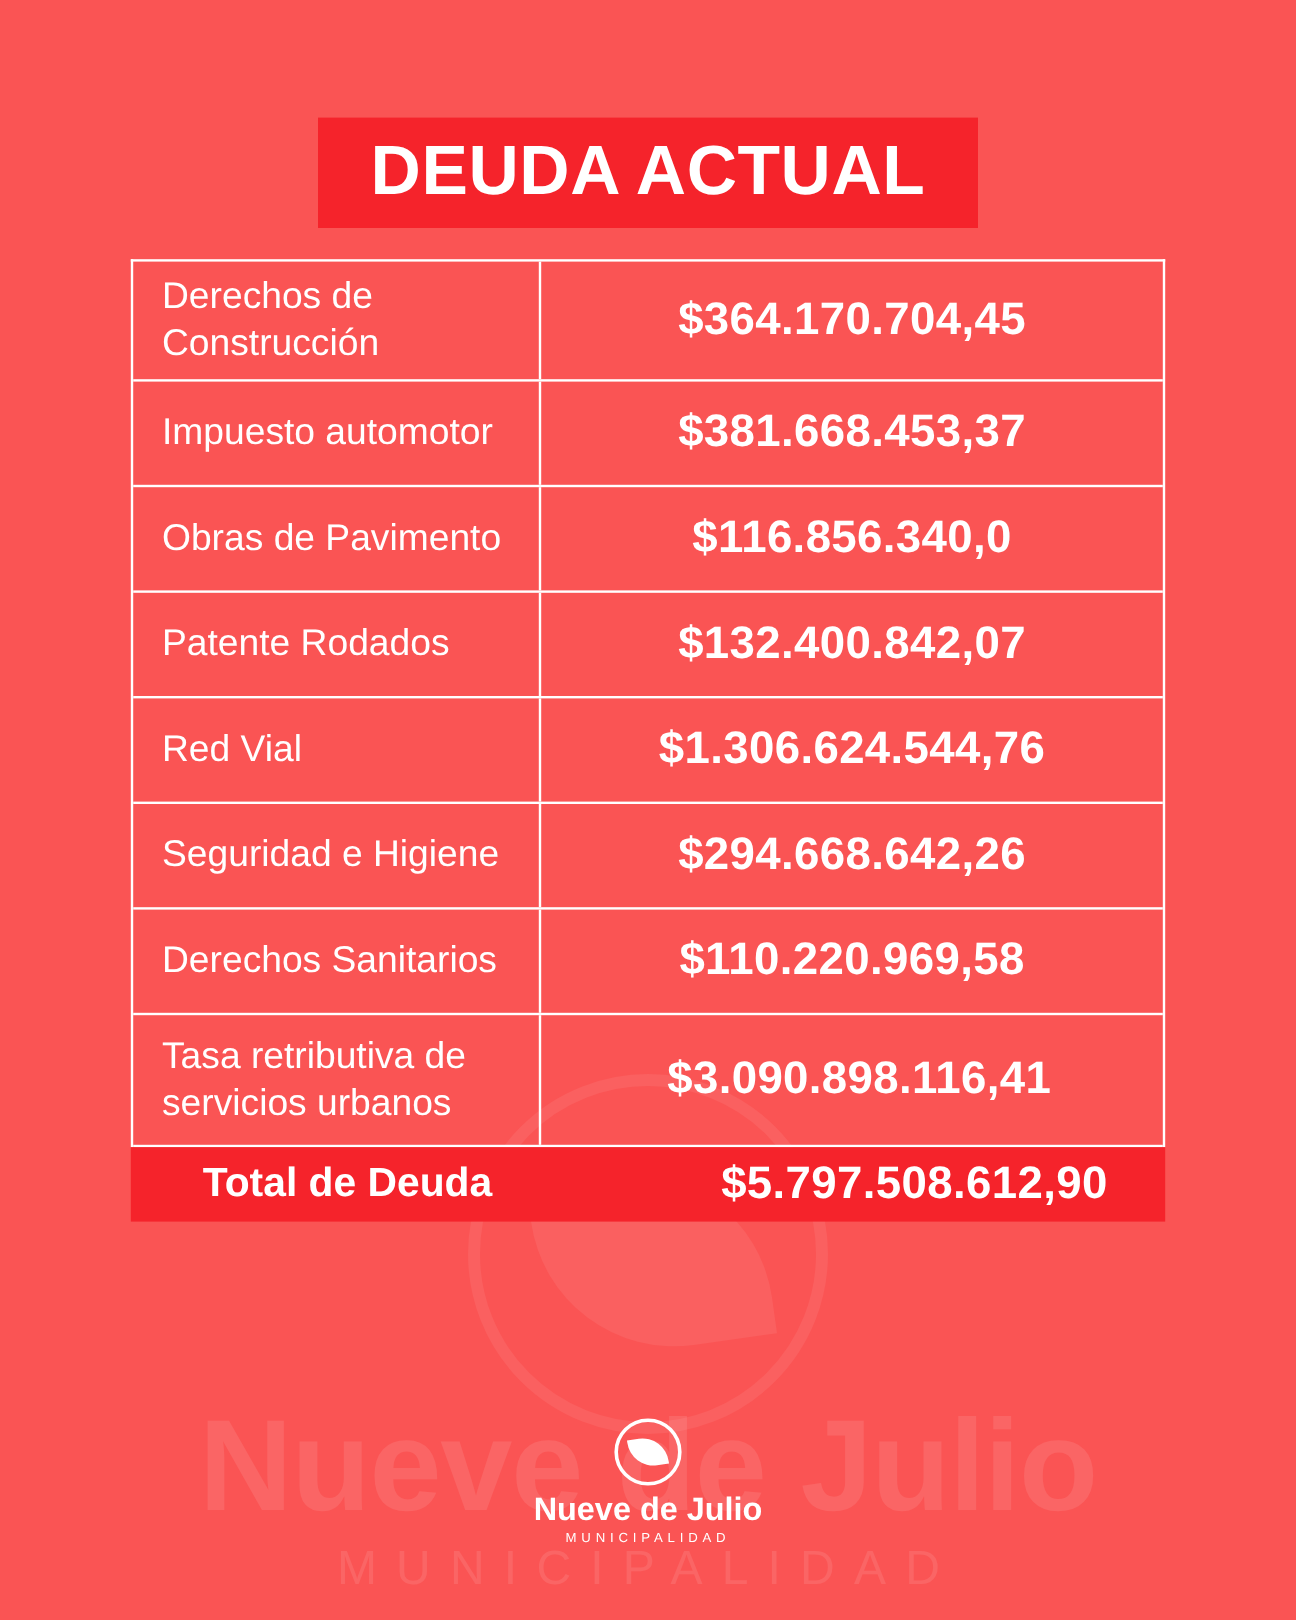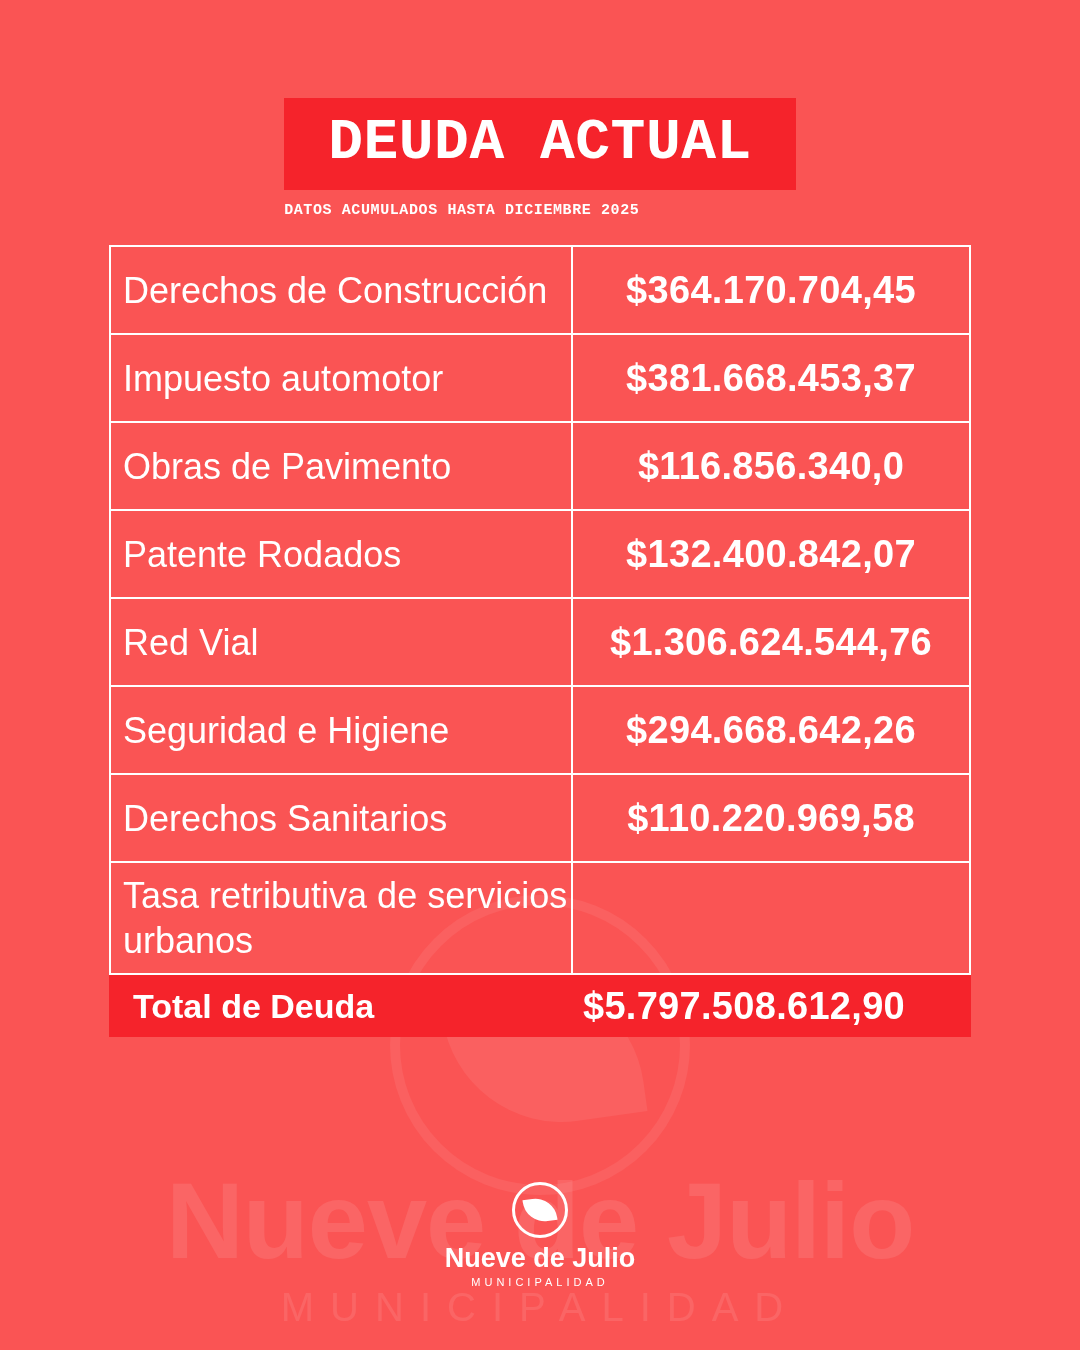--- a/index.html
+++ b/index.html
@@ -69,21 +69,21 @@
     z-index: 2;
     width: 1080px;
     height: 1350px;
     display: flex;
     flex-direction: column;
     align-items: center;
   }
 
   .title-block {
     margin-top: 98px;
-    font-family: Liberation Mono, monospace;
+    text-align: center;
   }
   .title-banner {
     display: inline-block;
     background: #f5232b;
     padding: 16px 44px 18px 44px;
   }
   .title-banner h1 {
     font-size: 58px;
     font-weight: bold;
     letter-spacing: 0.5px;
@@ -103,26 +103,26 @@
     width: 862px;
     border: 2px solid #ffffff;
     border-bottom: none;
   }
   .row {
     display: flex;
     border-bottom: 2px solid #ffffff;
     min-height: 88px;
   }
   .cell-label {
-    width: 462px;
+    width: 340px;
     border-right: 2px solid #ffffff;
     display: flex;
     align-items: center;
-    padding: 10px 0 10px 12px;
-    font-size: 36px;
+    padding: 10px 0 10px 24px;
+    font-size: 31px;
     line-height: 1.25;
     font-weight: normal;
     color: #ffffff;
   }
   .cell-value {
     flex: 1;
     display: flex;
     align-items: center;
     justify-content: center;
     padding: 10px 12px;
@@ -139,20 +139,21 @@
     display: flex;
     align-items: center;
     height: 62px;
   }
   .total-label {
     width: 430px;
     padding-left: 24px;
     font-size: 34px;
     font-weight: bold;
     color: #ffffff;
+    margin-left: 36px;
   }
   .total-value {
     flex: 1;
     text-align: center;
     font-size: 38px;
     font-weight: bold;
     letter-spacing: 0.3px;
     color: #ffffff;
     padding-right: 22px;
   }
@@ -205,21 +206,20 @@
   <div class="wm-name">Nueve de Julio</div>
   <div class="wm-sub">MUNICIPALIDAD</div>
 </div>
 
 <div class="page">
 
   <div class="title-block">
     <div class="title-banner">
       <h1>DEUDA ACTUAL</h1>
     </div>
-    <div class="subtitle">DATOS ACUMULADOS HASTA DICIEMBRE 2025</div>
   </div>
 
   <div class="table">
 
     <div class="row">
       <div class="cell-label">Derechos de Construcción</div>
       <div class="cell-value">$364.170.704,45</div>
     </div>
 
     <div class="row">
@@ -247,20 +247,21 @@
       <div class="cell-value">$294.668.642,26</div>
     </div>
 
     <div class="row">
       <div class="cell-label">Derechos Sanitarios</div>
       <div class="cell-value">$110.220.969,58</div>
     </div>
 
     <div class="row tall">
       <div class="cell-label">Tasa retributiva de servicios urbanos</div>
+      <div class="cell-value">$3.090.898.116,41</div>
     </div>
 
   </div>
 
   <div class="total-row">
     <div class="total-label">Total de Deuda</div>
     <div class="total-value">$5.797.508.612,90</div>
   </div>
 
   <div class="logo">

